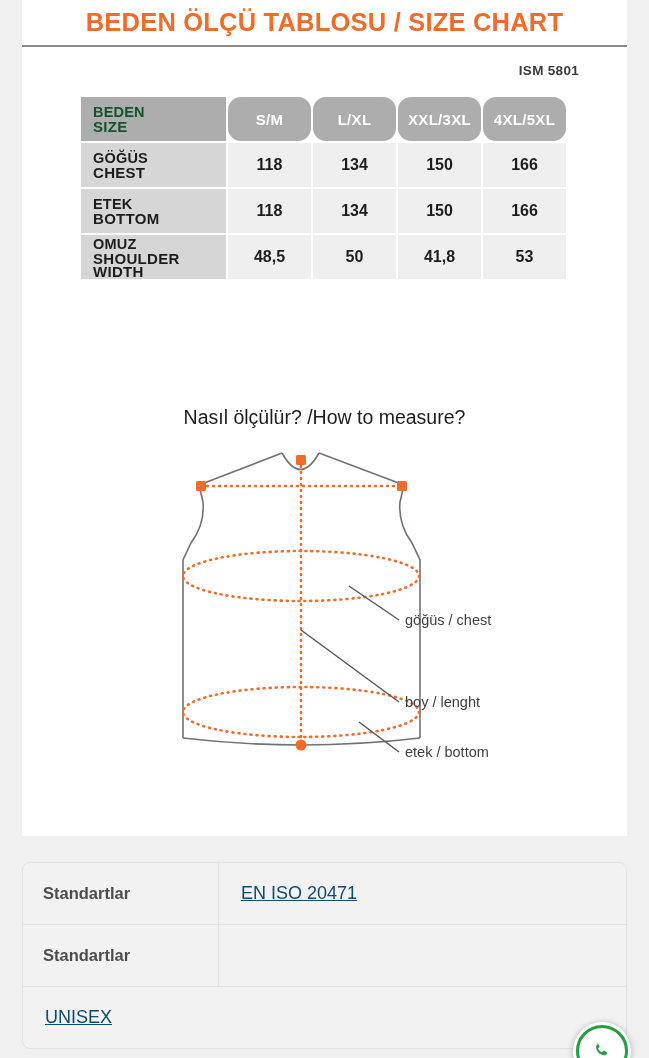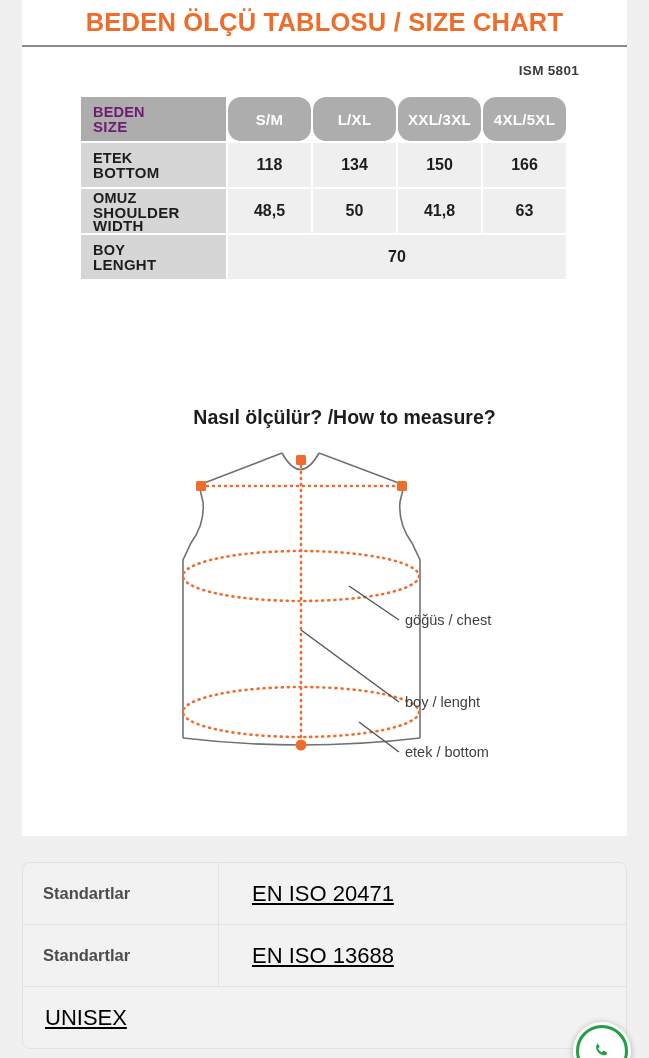--- a/index.html
+++ b/index.html
@@ -127,33 +127,32 @@
     letter-spacing: 0.2px;
   }
   .lbl-small {
     display: block;
     font-weight: bold;
     font-size: 15px;
     line-height: 13px;
     letter-spacing: 0.3px;
   }
   .cell-head-label .lbl-big,
-  .cell-head-label .lbl-small { color: #701a75; }
+  .cell-head-label .lbl-small { color: #14532d; }
 
   
   .measure-title {
     position: absolute;
     left: 0;
     top: 406px;
     width: 605px;
     text-align: center;
     font-size: 19.5px;
-    font-weight: bold;
+    font-weight: normal;
     color: #1d1d1d;
-    padding-left: 20px;
   }
 
   .diagram {
     position: absolute;
     left: 105px;
     top: 440px;
     width: 400px;
     height: 370px;
   }
 
@@ -166,21 +165,20 @@
     background: #f2f2f2;
     border: 1px solid #e2e2e2;
     border-radius: 8px;
     box-sizing: border-box;
     overflow: hidden;
   }
   .attr-row {
     display: flex;
     height: 61px;
     border-bottom: 1px solid #e2e2e2;
-    gap: 11px;
   }
   .attr-row:last-child { border-bottom: none; }
   .attr-key {
     width: 196px;
     flex: 0 0 196px;
     display: flex;
     align-items: center;
     padding-left: 20px;
     box-sizing: border-box;
     font-size: 16.5px;
@@ -189,22 +187,22 @@
     border-right: 1px solid #e2e2e2;
   }
   .attr-val {
     flex: 1;
     display: flex;
     align-items: center;
     padding-left: 22px;
     box-sizing: border-box;
   }
   .attr-link {
-    font-size: 22px;
-    color: #000000;
+    font-size: 18px;
+    color: #0c4a6e;
     text-decoration: underline;
     cursor: pointer;
   }
 
   
   .wa-fab {
     position: absolute;
     left: 573px;
     top: 1022px;
     width: 58px;
@@ -243,50 +241,53 @@
         <td class="cell-head-label">
           <span class="lbl-big">BEDEN</span>
           <span class="lbl-small">SIZE</span>
         </td>
         <td class="cell-head-size">S/M</td>
         <td class="cell-head-size">L/XL</td>
         <td class="cell-head-size">XXL/3XL</td>
         <td class="cell-head-size">4XL/5XL</td>
       </tr>
 
+      <tr>
+        <td class="cell-row-label">
+          <span class="lbl-big">GÖĞÜS</span>
+          <span class="lbl-small">CHEST</span>
+        </td>
+        <td class="cell-value">118</td>
+        <td class="cell-value">134</td>
+        <td class="cell-value">150</td>
+        <td class="cell-value">166</td>
+      </tr>
 
       <tr>
         <td class="cell-row-label">
           <span class="lbl-big">ETEK</span>
           <span class="lbl-small">BOTTOM</span>
         </td>
         <td class="cell-value">118</td>
         <td class="cell-value">134</td>
         <td class="cell-value">150</td>
         <td class="cell-value">166</td>
       </tr>
 
       <tr>
         <td class="cell-row-label">
           <span class="lbl-big">OMUZ</span>
           <span class="lbl-small">SHOULDER WIDTH</span>
         </td>
         <td class="cell-value">48,5</td>
         <td class="cell-value">50</td>
         <td class="cell-value">41,8</td>
-        <td class="cell-value">63</td>
+        <td class="cell-value">53</td>
       </tr>
 
-      <tr>
-        <td class="cell-row-label">
-          <span class="lbl-big">BOY</span>
-          <span class="lbl-small">LENGHT</span>
-        </td>
-        <td class="cell-value-merged" colspan="4">70</td>
-      </tr>
     </tbody>
   </table>
 
   <div class="measure-title">Nasıl ölçülür? /How to measure?</div>
 
   <svg class="diagram" viewBox="0 0 400 370">
 
     <g fill="none" stroke="#6e7277" stroke-width="1.6">
 
       <path d="M 155 13 L 72 45"></path>
@@ -341,23 +342,20 @@
 
   <div class="attr-row">
     <div class="attr-key">Standartlar</div>
     <div class="attr-val">
       <span class="attr-link">EN ISO 20471</span>
     </div>
   </div>
 
   <div class="attr-row">
     <div class="attr-key">Standartlar</div>
-    <div class="attr-val">
-      <span class="attr-link">EN ISO 13688</span>
-    </div>
   </div>
 
   <div class="attr-row">
     <div class="attr-val">
       <span class="attr-link">UNISEX</span>
     </div>
   </div>
 
 </div>
 

